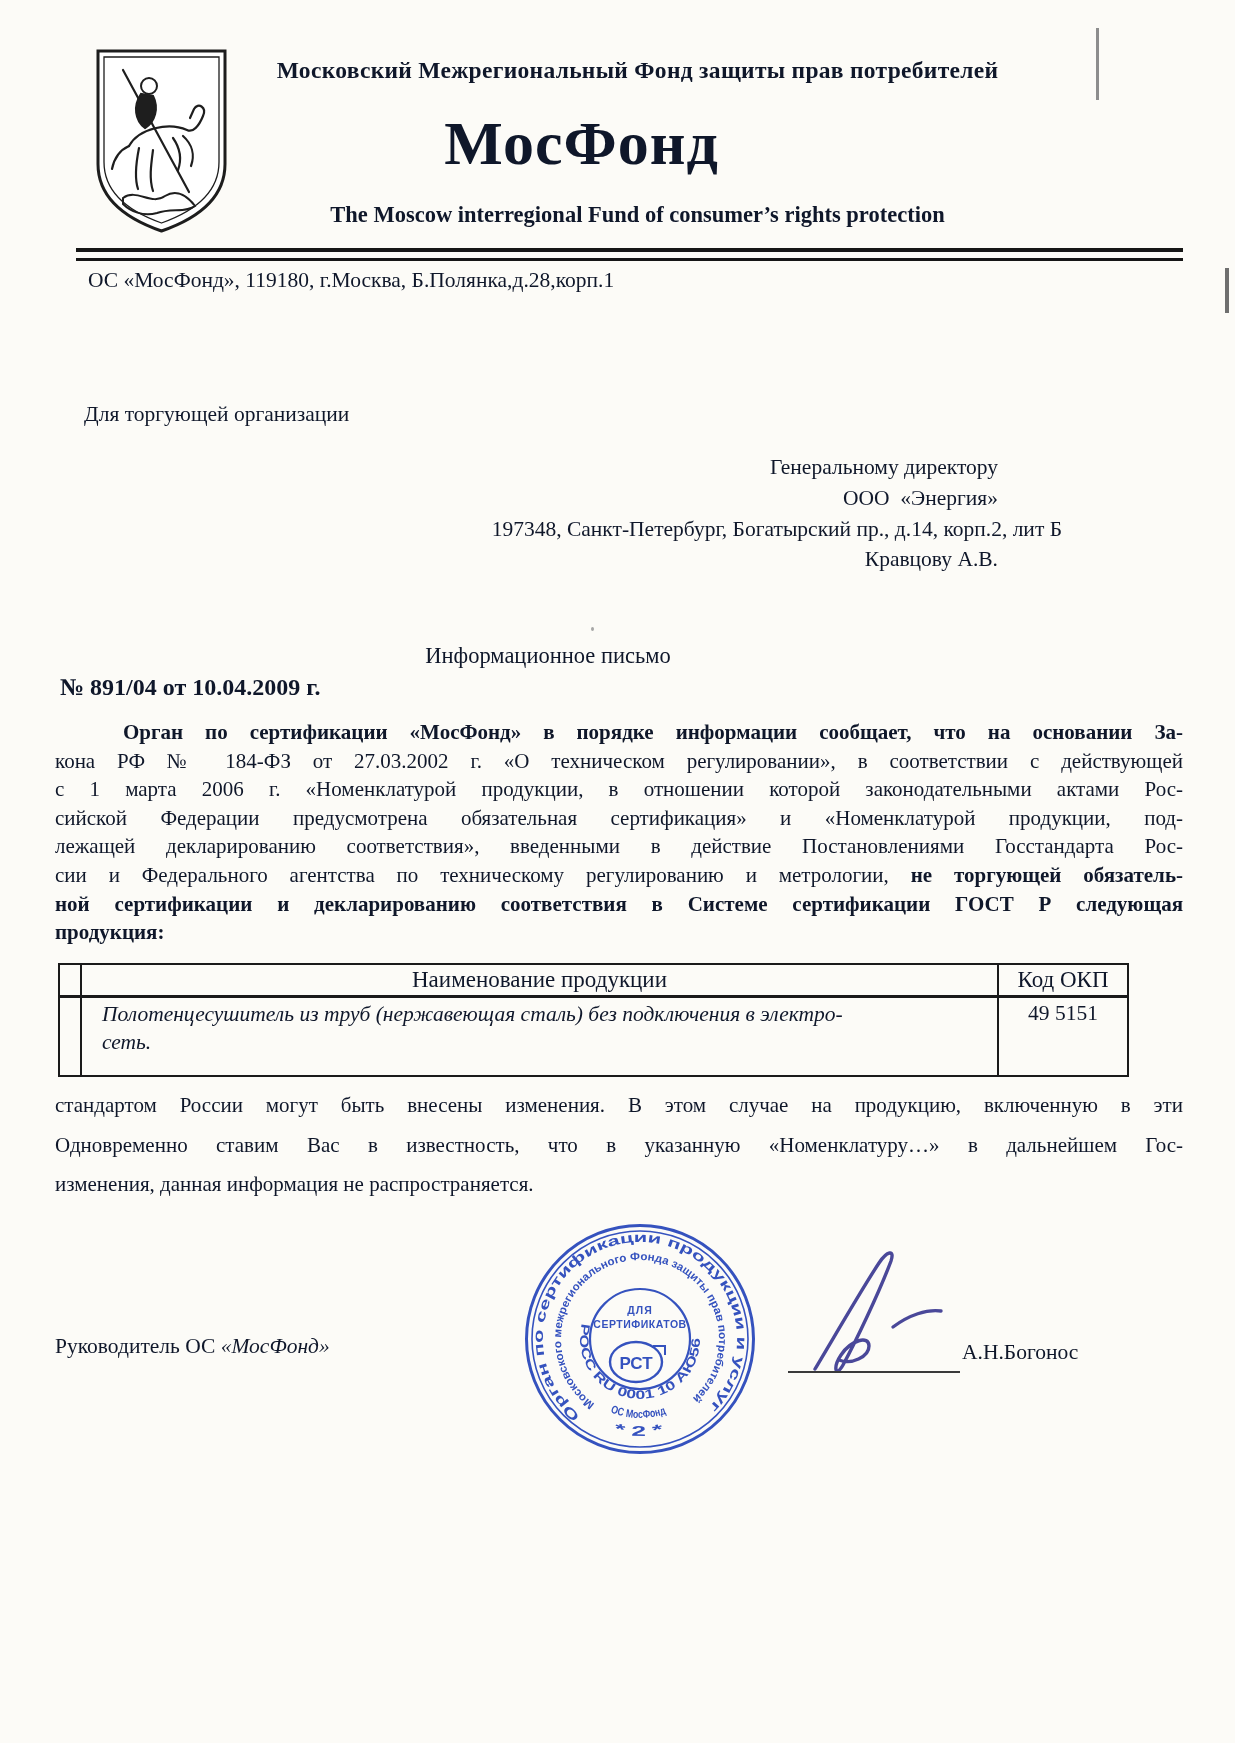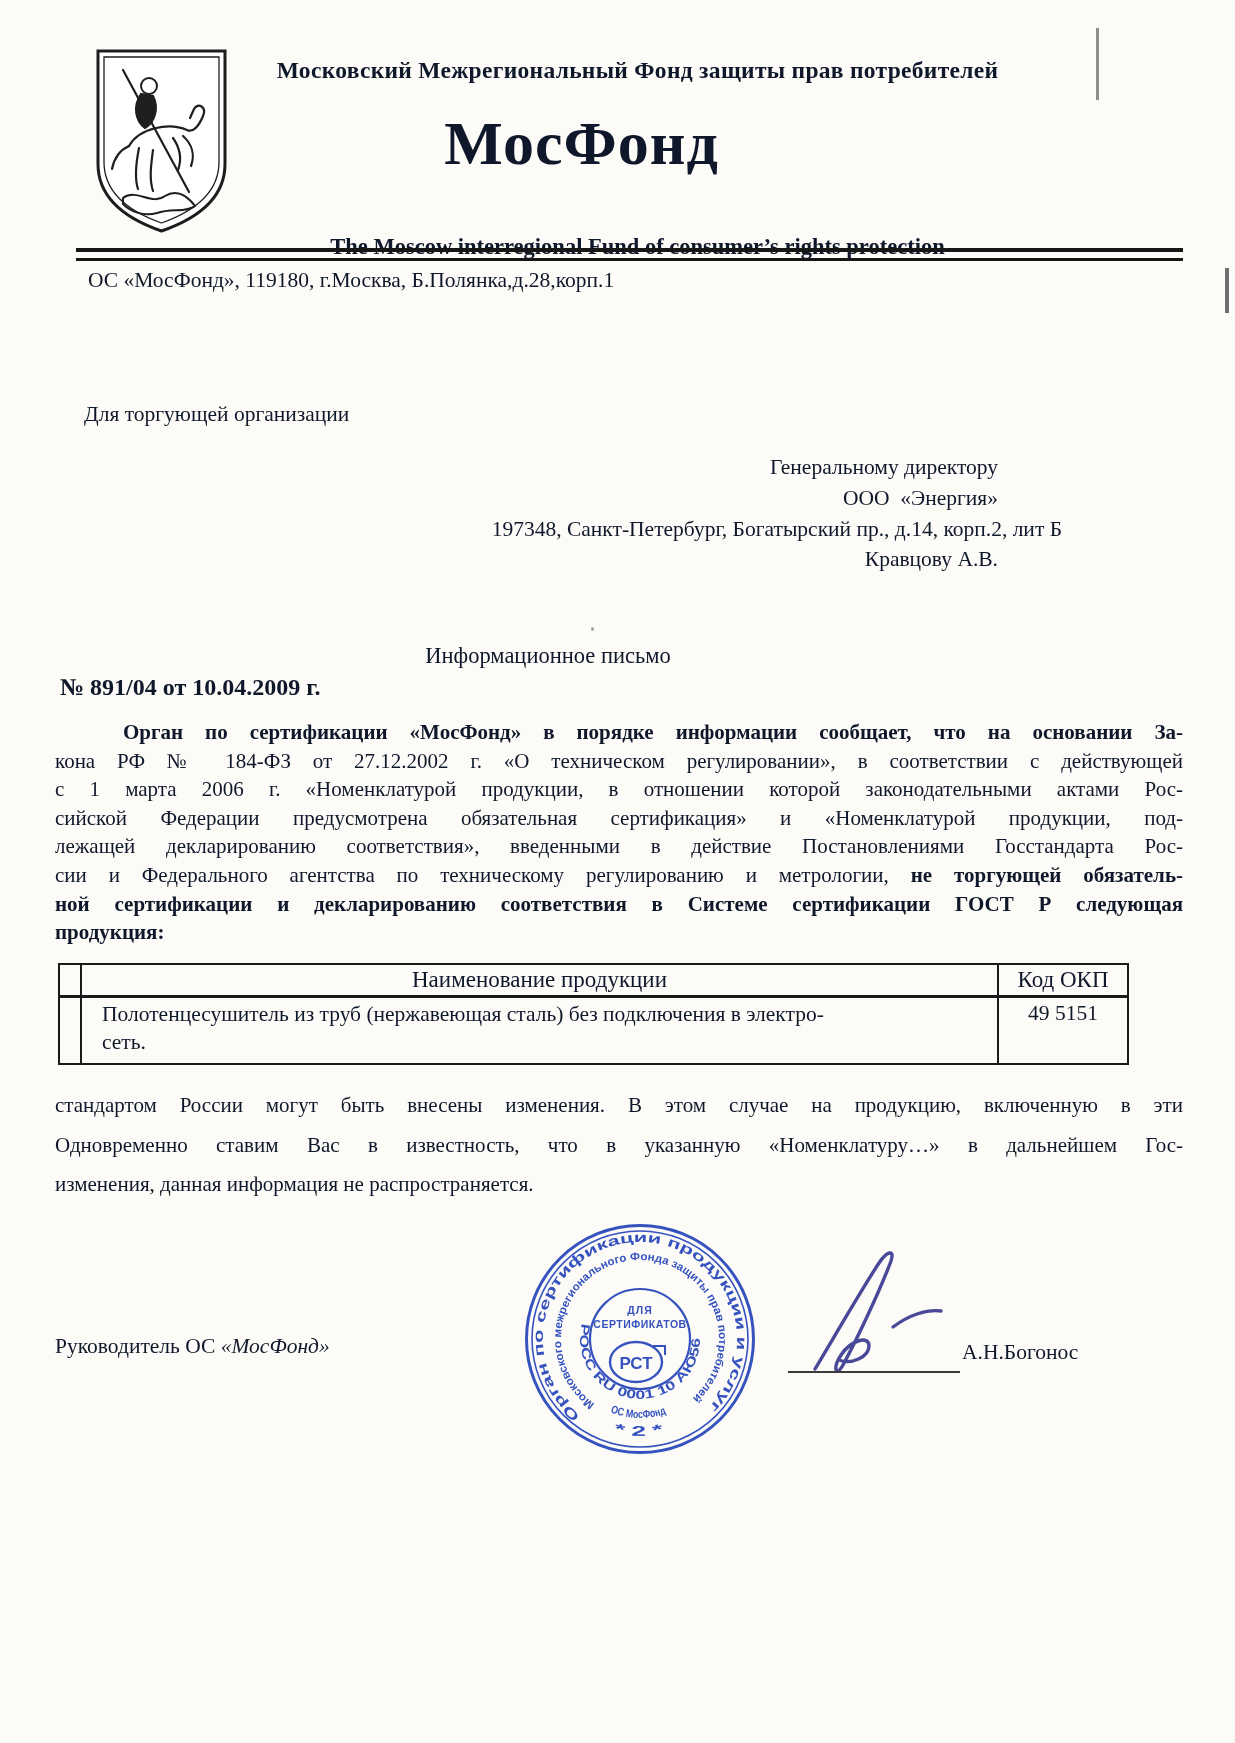--- a/index.html
+++ b/index.html
@@ -10,21 +10,21 @@
     background:#fcfbf7;
     color:#0f172a;
     font-family:"Liberation Serif","DejaVu Serif",serif;
     overflow:hidden;
   }
   .abs{position:absolute;}
 
   
   .org-ru{left:245px;top:57px;width:785px;text-align:center;font-size:23.5px;font-weight:bold;letter-spacing:.3px;}
   .brand{left:189px;top:112px;width:785px;text-align:center;font-size:62px;font-weight:bold;letter-spacing:1px;line-height:1;}
-  .org-en{left:245px;top:202px;width:785px;text-align:center;font-size:22.5px;font-weight:bold;margin-top:32px;}
+  .org-en{left:245px;top:202px;width:785px;text-align:center;font-size:22.5px;font-weight:bold;}
   .rule-top{left:76px;top:248px;width:1107px;height:3.5px;background:#161616;}
   .rule-bot{left:76px;top:258px;width:1107px;height:2.5px;background:#161616;}
   .address{left:88px;top:268px;font-size:21.5px;}
 
   .note{left:84px;top:402px;font-size:21.5px;}
 
   .recipient{left:380px;top:452px;width:682px;text-align:right;font-size:21.5px;line-height:30.8px;}
   .recipient .pad{padding-right:64px;}
   .title{left:60px;top:643px;width:976px;text-align:center;font-size:22.5px;}
   .number{left:60px;top:674px;width:976px;text-align:left;font-size:24px;font-weight:bold;}
@@ -38,21 +38,21 @@
   table.ptable{
     position:absolute;left:58px;top:963px;
     border-collapse:collapse;table-layout:fixed;width:1069px;
     font-size:21.5px;
   }
   .ptable td{border:2.5px solid #1a1a1a;padding:0;}
   .ptable .c0{width:22px;}
   .ptable .c1{width:917px;}
   .ptable .c2{width:130px;}
   .ptable tr.head td{height:30px;text-align:center;vertical-align:middle;font-size:23px;border-bottom-width:3.5px;}
-  .ptable .namecell{padding:2px 10px 7px 20px;line-height:28px;vertical-align:top;}
+  .ptable .namecell{padding:2px 10px 19px 20px;line-height:28px;vertical-align:top;font-style:italic;}
   .ptable .okp{text-align:center;vertical-align:top;padding-top:3px;margin-left:20px;}
 
   .sig-label{left:55px;top:1334px;font-size:21.5px;}
   .sig-underline{left:788px;top:1371px;width:172px;height:2.2px;background:#3a3a3a;}
   .sig-name{left:962px;top:1340px;font-size:21.5px;}
   .sig-scribble{left:775px;top:1243px;}
   .stamp-wrap{left:523px;top:1222px;opacity:.95;}
 
   
   .art1{left:1096px;top:28px;width:2.5px;height:72px;background:#8d8d8d;}
@@ -98,21 +98,21 @@
     <div class="pad">ООО&nbsp; «Энергия»</div>
     <div>197348, Санкт-Петербург, Богатырский пр., д.14, корп.2, лит Б</div>
     <div class="pad">Кравцову А.В.</div>
   </div>
 
   <div class="abs title">Информационное письмо</div>
   <div class="abs number">№ 891/04 от 10.04.2009 г.</div>
 
   <div class="abs body1">
     <div class="l j ind"><span>Орган по сертификации «МосФонд» в порядке информации сообщает, что на основании За-</span><b></b></div>
-    <div class="l j"><span>кона РФ № 184-ФЗ от 27.12.2002 г. «О техническом регулировании», в соответствии с действующей</span><b></b></div>
+    <div class="l j"><span>кона РФ № 184-ФЗ от 27.03.2002 г. «О техническом регулировании», в соответствии с действующей</span><b></b></div>
     <div class="l j"><span>с 1 марта 2006 г. «Номенклатурой продукции, в отношении которой законодательными актами Рос-</span><b></b></div>
     <div class="l j"><span>сийской Федерации предусмотрена обязательная сертификация» и «Номенклатурой продукции, под-</span><b></b></div>
     <div class="l j"><span>лежащей декларированию соответствия», введенными в действие Постановлениями Госстандарта Рос-</span><b></b></div>
     <div class="l j"><span>сии и Федерального агентства по техническому регулированию и метрологии, </span><b>не торгующей обязатель-</b></div>
     <div class="l j"><span></span><b>ной сертификации и декларированию соответствия в Системе сертификации ГОСТ Р следующая</b></div>
     <div class="l"><span></span><b>продукция:</b></div>
   </div>
 
   <table class="ptable">
     <colgroup>

